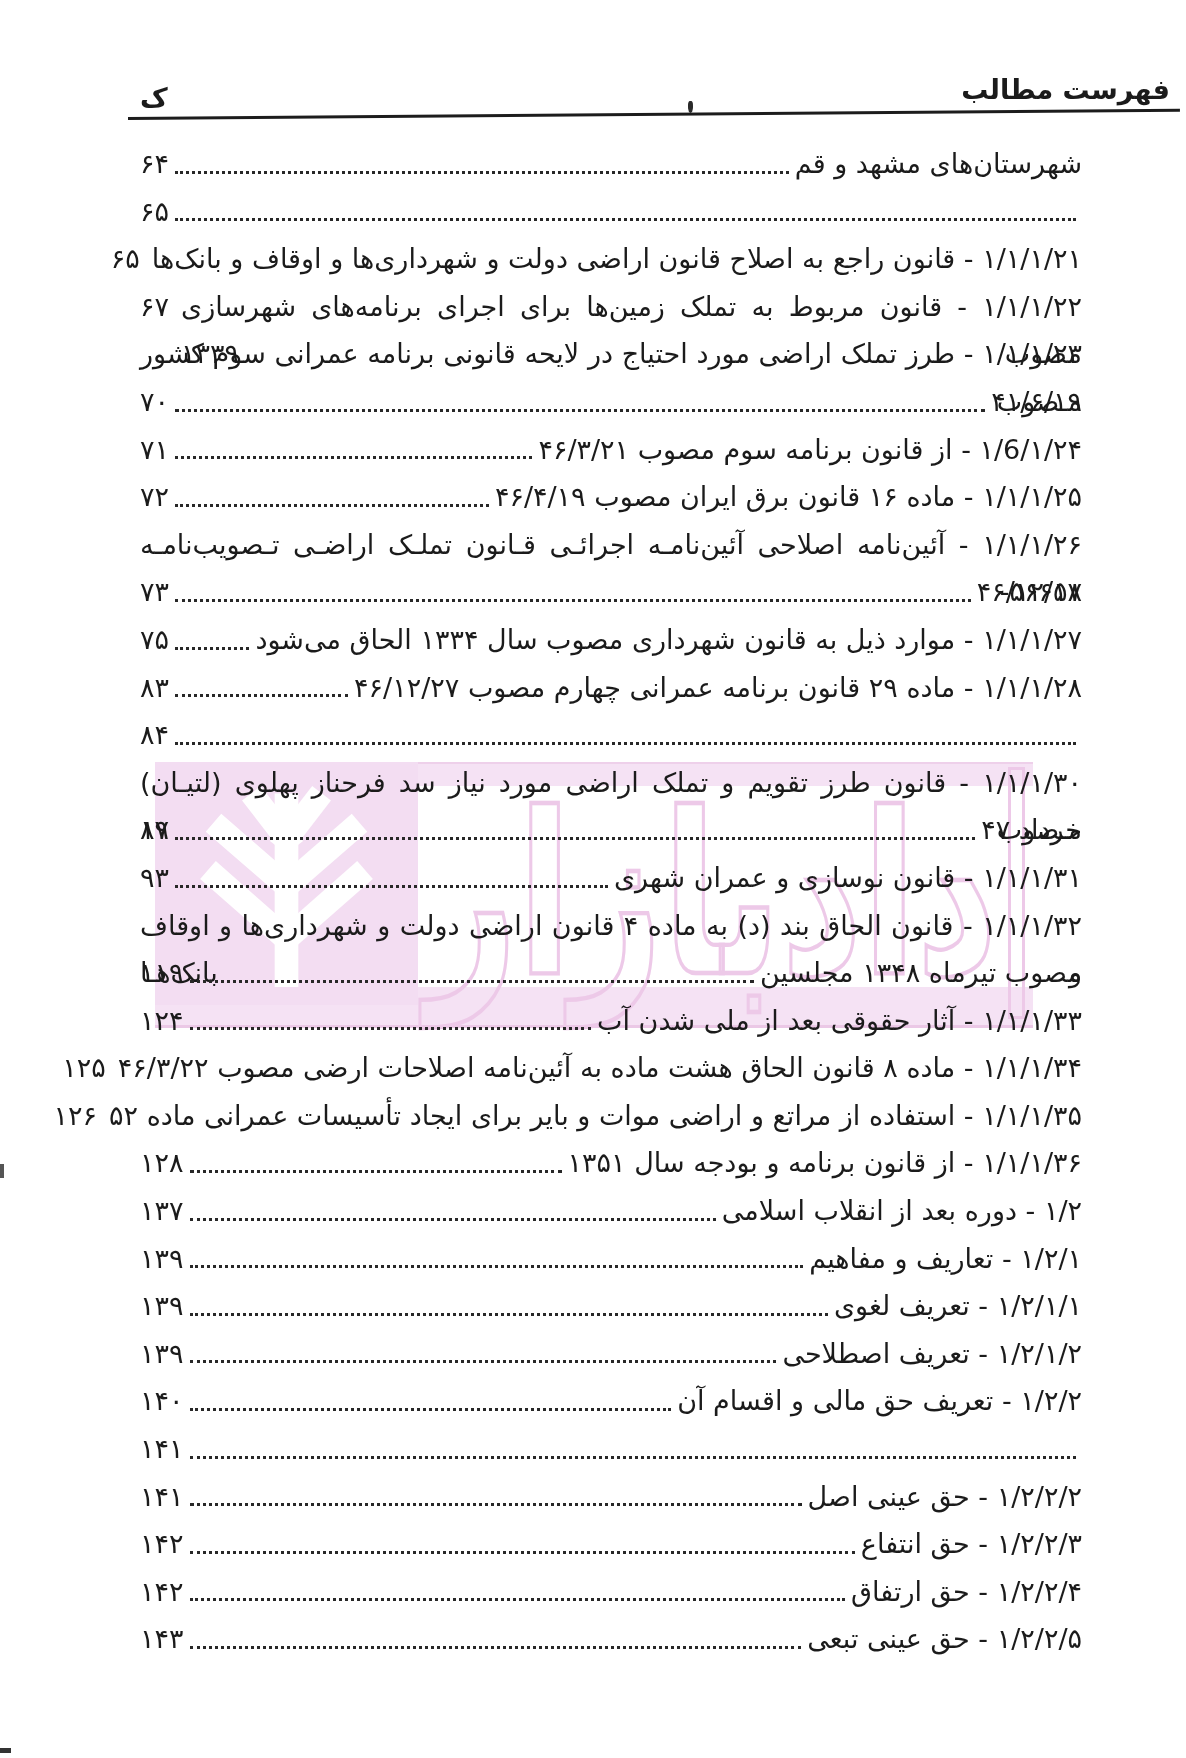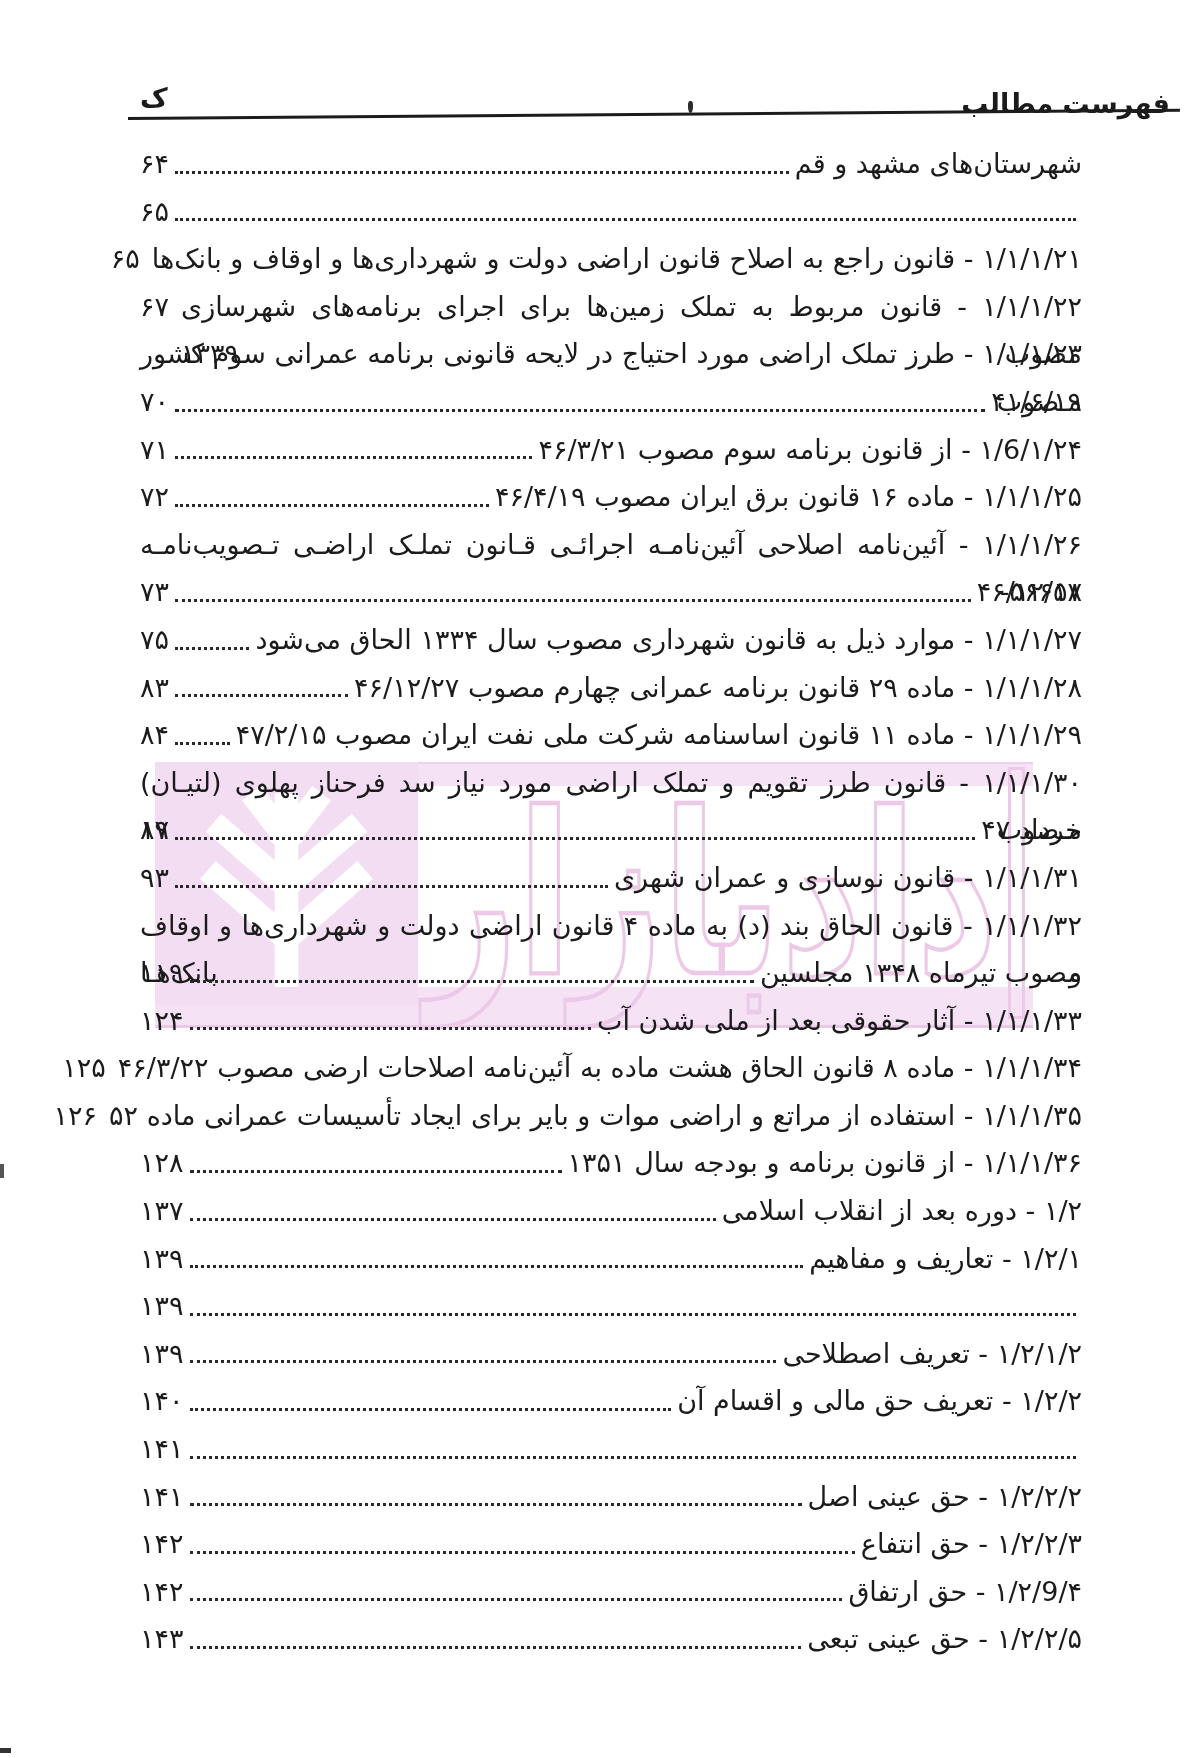--- a/index.html
+++ b/index.html
@@ -7,21 +7,21 @@
     width:1186px;height:1758px;
     background:#ffffff;
     position:relative;
     overflow:hidden;
     font-family:"DejaVu Sans", sans-serif;
     color:#1b1b1b;
     direction:rtl;
   }
   
   .hdr-title{
-    position:absolute;top:88px;right:16px;
+    position:absolute;top:74px;right:16px;
     font-size:27px;font-weight:bold;letter-spacing:-0.5px;
   }
   .hdr-letter{
     position:absolute;top:82px;left:140px;
     font-size:27px;font-weight:bold;
   }
   .hdr-rule{
     position:absolute;top:117px;left:128px;right:6px;height:3.4px;
     background:#1c1c1c;
     transform:rotate(-0.45deg);
@@ -169,21 +169,20 @@
       <span class="text">۱/۱/۱/۲۷ - موارد ذیل به قانون شهرداری مصوب سال ۱۳۳۴ الحاق می‌شود</span>
       <span class="dots"></span>
       <span class="num">۷۵</span>
     </div>
     <div class="row">
       <span class="text">۱/۱/۱/۲۸ - ماده ۲۹ قانون برنامه عمرانی چهارم مصوب ۴۶/۱۲/۲۷</span>
       <span class="dots"></span>
       <span class="num">۸۳</span>
     </div>
     <div class="row">
-      <span class="text">۱/۱/۱/۲۹ - ماده ۱۱ قانون اساسنامه شرکت ملی نفت ایران مصوب ۴۷/۲/۱۵</span>
       <span class="dots"></span>
       <span class="num">۸۴</span>
     </div>
     <div class="row fill">
       <span class="text">۱/۱/۱/۳۰ - قانون طرز تقویم و تملک اراضی مورد نیاز سد فرحناز پهلوی (لتیـان) مـصوب ۱۷</span>
     </div>
     <div class="row">
       <span class="text">خرداد ۴۷</span>
       <span class="dots"></span>
       <span class="num">۸۹</span>
@@ -225,20 +224,21 @@
       <span class="text">۱/۲ - دوره بعد از انقلاب اسلامی</span>
       <span class="dots"></span>
       <span class="num">۱۳۷</span>
     </div>
     <div class="row">
       <span class="text">۱/۲/۱ - تعاریف و مفاهیم</span>
       <span class="dots"></span>
       <span class="num">۱۳۹</span>
     </div>
     <div class="row">
+      <span class="text">۱/۲/۱/۱ - تعریف لغوی</span>
       <span class="dots"></span>
       <span class="num">۱۳۹</span>
     </div>
     <div class="row">
       <span class="text">۱/۲/۱/۲ - تعریف اصطلاحی</span>
       <span class="dots"></span>
       <span class="num">۱۳۹</span>
     </div>
     <div class="row">
       <span class="text">۱/۲/۲ - تعریف حق مالی و اقسام آن</span>
@@ -253,21 +253,21 @@
       <span class="text">۱/۲/۲/۲ - حق عینی اصل</span>
       <span class="dots"></span>
       <span class="num">۱۴۱</span>
     </div>
     <div class="row">
       <span class="text">۱/۲/۲/۳ - حق انتفاع</span>
       <span class="dots"></span>
       <span class="num">۱۴۲</span>
     </div>
     <div class="row">
-      <span class="text">۱/۲/9/۴ - حق ارتفاق</span>
+      <span class="text">۱/۲/۲/۴ - حق ارتفاق</span>
       <span class="dots"></span>
       <span class="num">۱۴۲</span>
     </div>
     <div class="row">
       <span class="text">۱/۲/۲/۵ - حق عینی تبعی</span>
       <span class="dots"></span>
       <span class="num">۱۴۳</span>
     </div>
   </div>
 

